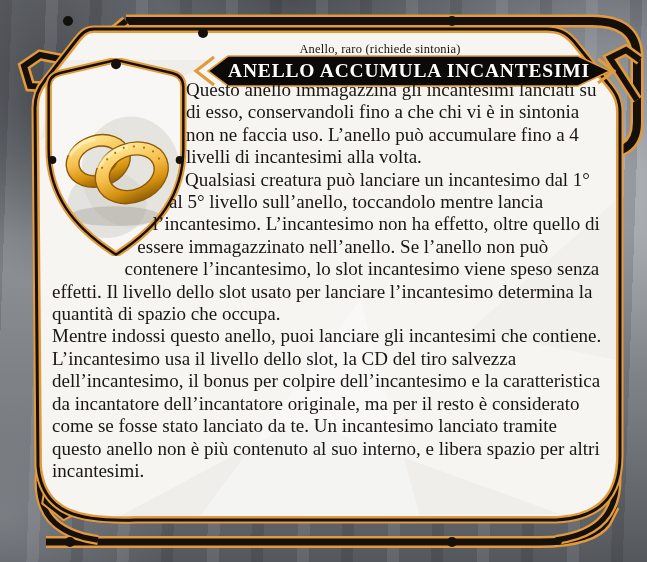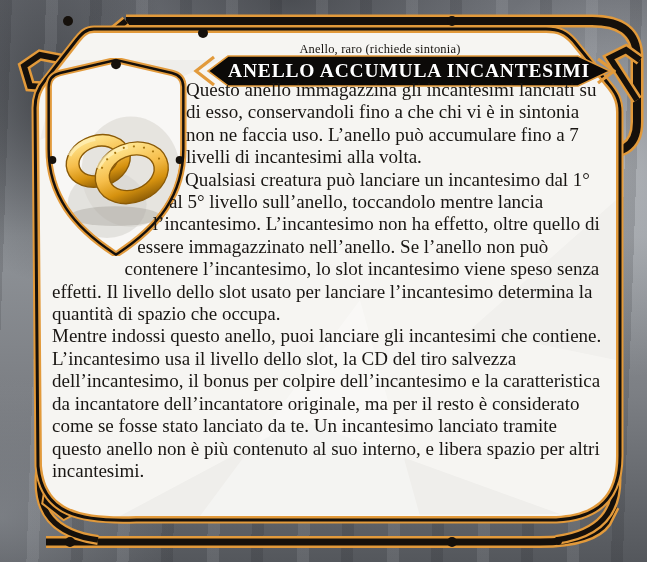--- a/index.html
+++ b/index.html
@@ -172,18 +172,18 @@
             </g>
           </g>
         </g>
         <g fill="#15100B">
           <circle cx="75" cy="6" r="5"></circle>
           <circle cx="10.5" cy="103" r="4"></circle>
           <circle cx="139.5" cy="103" r="4"></circle>
         </g>
       </svg>
     </div>
-    <p>Questo anello immagazzina gli incantesimi lanciati su di esso, conservandoli fino a che chi vi è in sintonia non ne faccia uso. L’anello può accumulare fino a 7 livelli di incantesimi alla volta.</p>
+    <p>Questo anello immagazzina gli incantesimi lanciati su di esso, conservandoli fino a che chi vi è in sintonia non ne faccia uso. L’anello può accumulare fino a 4 livelli di incantesimi alla volta.</p>
     <p>Qualsiasi creatura può lanciare un incantesimo dal 1° al 5° livello sull’anello, toccandolo mentre lancia l’incantesimo. L’incantesimo non ha effetto, oltre quello di essere immagazzinato nell’anello. Se l’anello non può contenere l’incantesimo, lo slot incantesimo viene speso senza effetti. Il livello dello slot usato per lanciare l’incantesimo determina la quantità di spazio che occupa.</p>
     <p>Mentre indossi questo anello, puoi lanciare gli incantesimi che contiene. L’incantesimo usa il livello dello slot, la CD del tiro salvezza dell’incantesimo, il bonus per colpire dell’incantesimo e la caratteristica da incantatore dell’incantatore originale, ma per il resto è considerato come se fosse stato lanciato da te. Un incantesimo lanciato tramite questo anello non è più contenuto al suo interno, e libera spazio per altri incantesimi.</p>
   </div>
 
 </div>
 
 </body></html>

